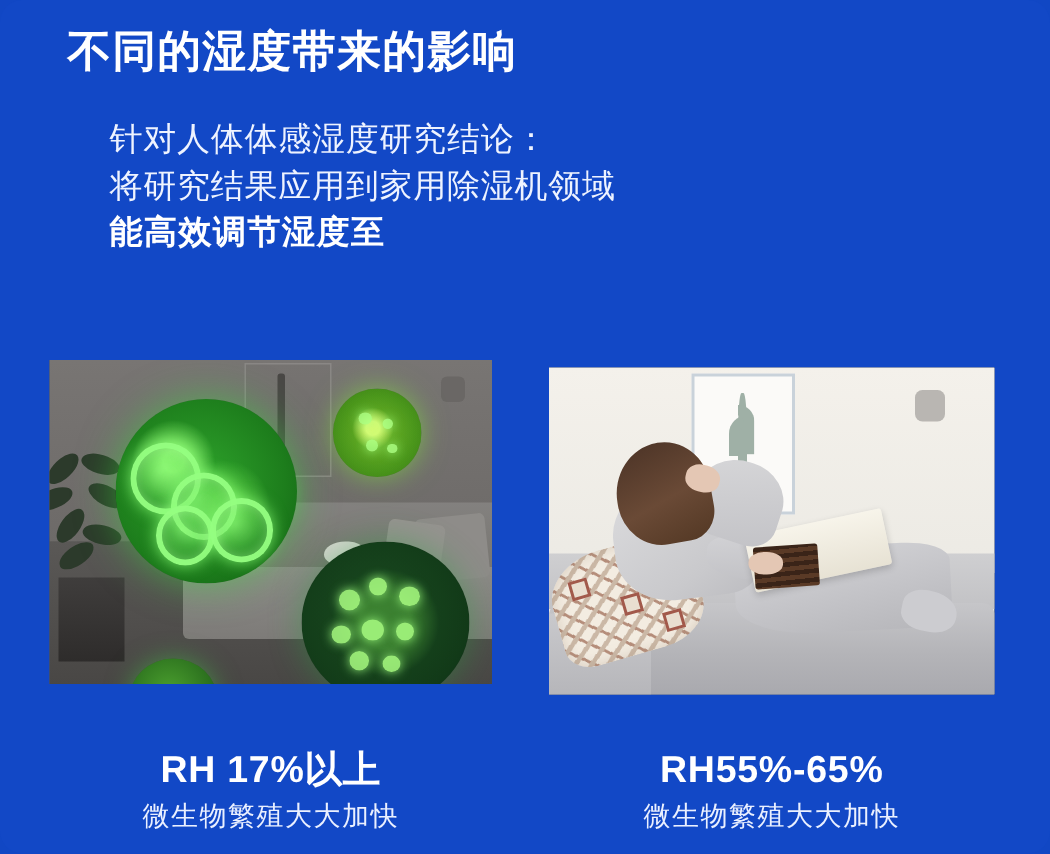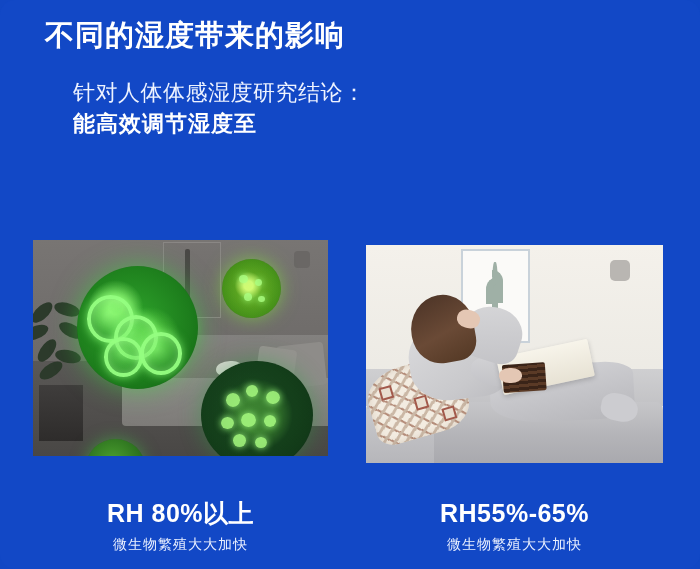--- a/index.html
+++ b/index.html
@@ -508,36 +508,37 @@
   }
   .caption-left  { left: 33px;  top: 498px; width: 295px; }
   .caption-right { left: 366px; top: 498px; width: 297px; }
   .caption-title {
     font-size: 25px;
     font-weight: bold;
     letter-spacing: 0.5px;
     line-height: 30px;
   }
   .caption-sub {
-    font-size: 14px;
+    font-size: 18px;
     color: #eaf0ff;
     letter-spacing: 1px;
     line-height: 28px;
     margin-top: 2px;
   }
 </style>
 </head>
 <body>
 
 <div class="poster">
 
   <div class="headline">不同的湿度带来的影响</div>
 
   <div class="body-copy">
     <span class="line">针对人体体感湿度研究结论：</span>
+    <span class="line">将研究结果应用到家用除湿机领域</span>
     <span class="line line-bold">能高效调节湿度至</span>
   </div>
 
   <div class="photo photo-left">
     <div class="room-dark">
       <div class="dk-wall"></div>
       <div class="dk-floor"></div>
       <div class="dk-frame"></div>
       <div class="dk-knob"></div>
 
@@ -615,21 +616,21 @@
         <div class="lt-hand2"></div>
         <div class="lt-arm-up"></div>
         <div class="lt-head"></div>
         <div class="lt-hair"></div>
         <div class="lt-hand"></div>
       </div>
     </div>
   </div>
 
   <div class="caption caption-left">
-    <div class="caption-title">RH 80%以上</div>
+    <div class="caption-title">RH 17%以上</div>
     <div class="caption-sub">微生物繁殖大大加快</div>
   </div>
 
   <div class="caption caption-right">
     <div class="caption-title">RH55%-65%</div>
     <div class="caption-sub">微生物繁殖大大加快</div>
   </div>
 
 </div>
 

